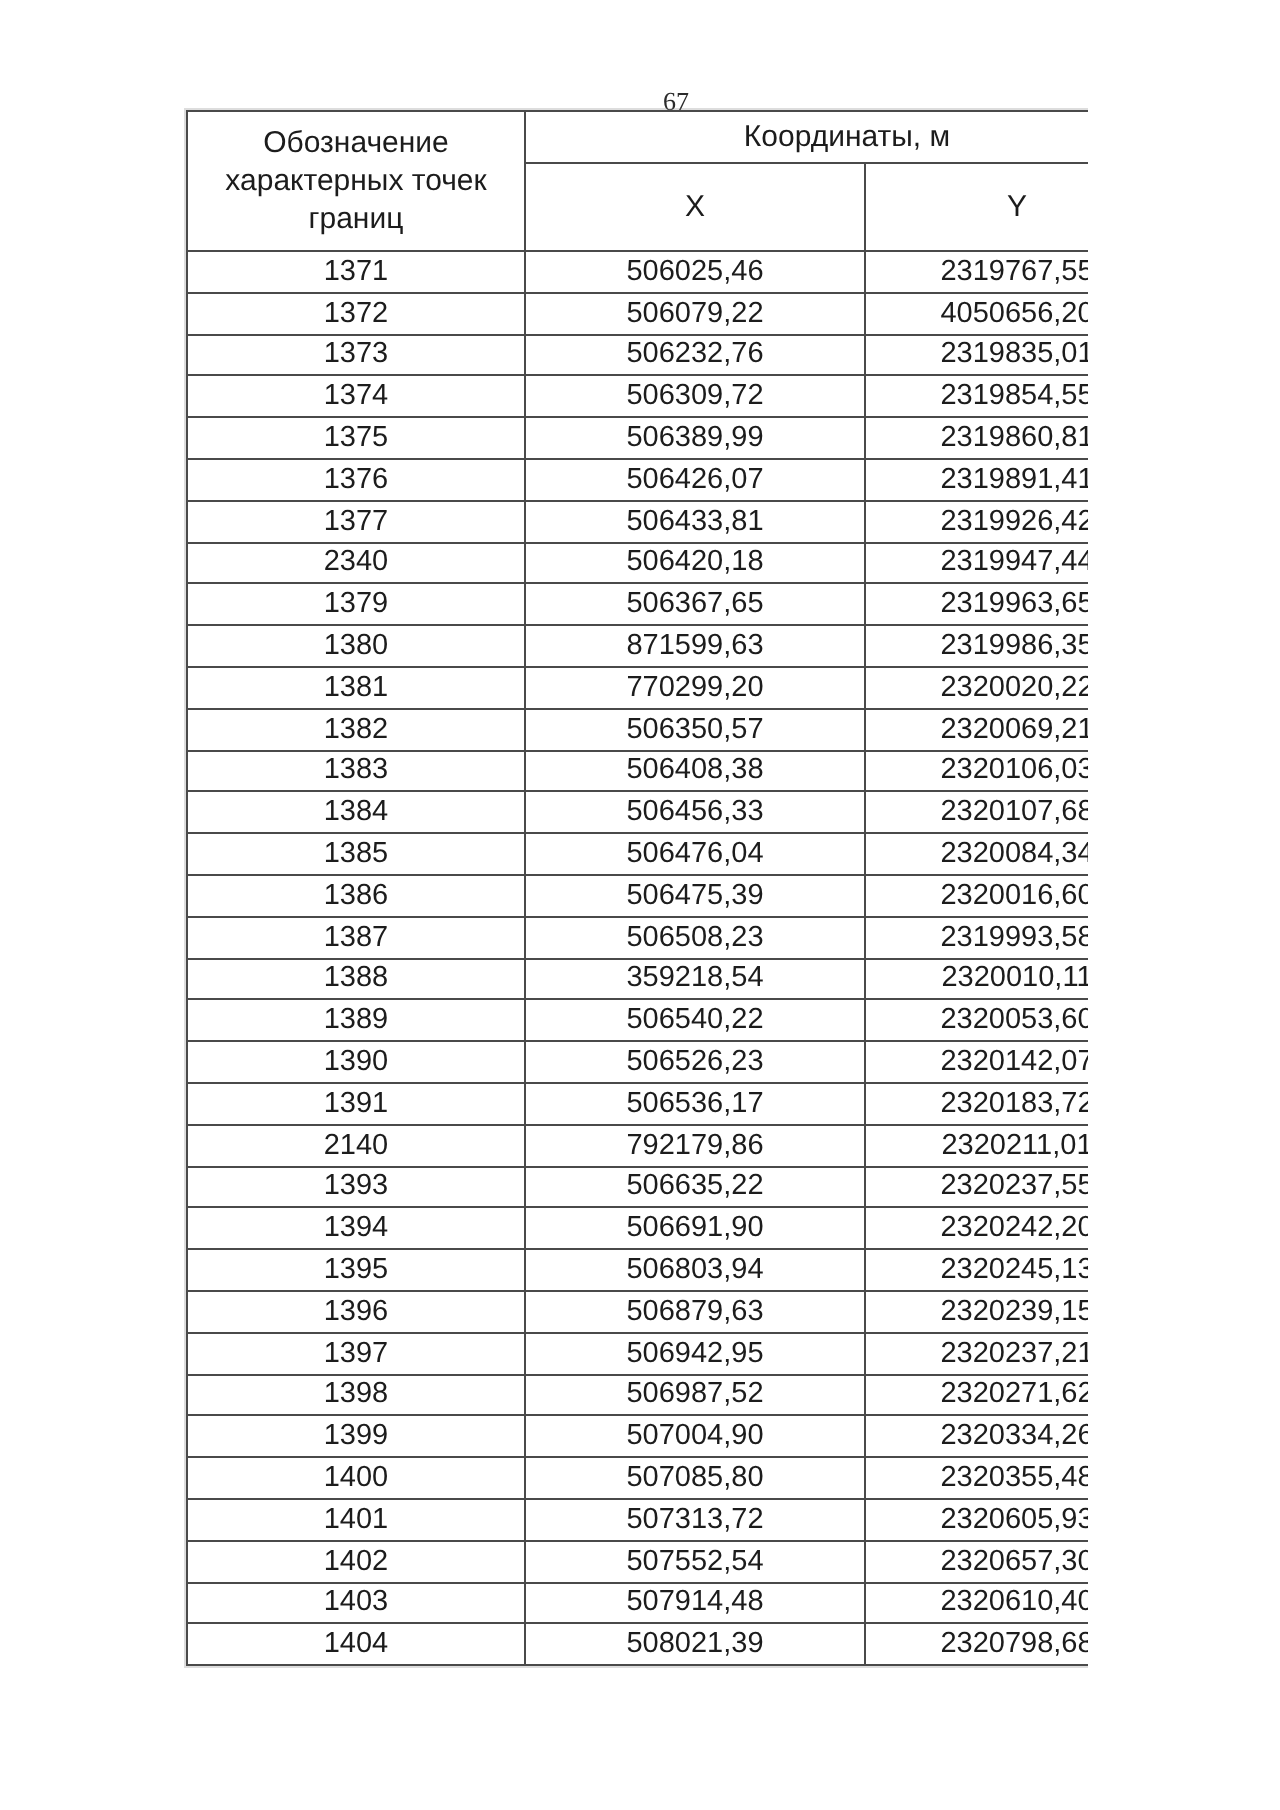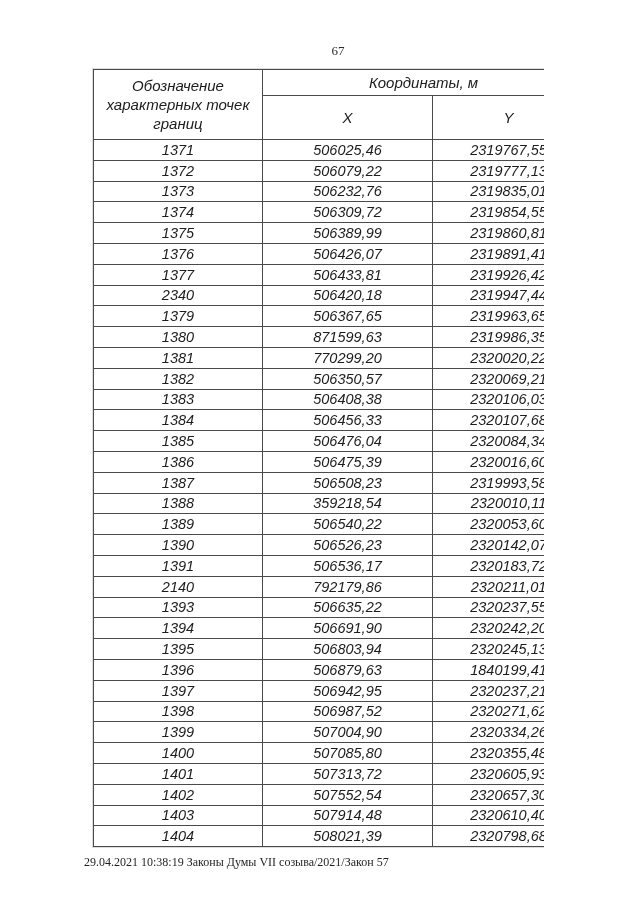--- a/index.html
+++ b/index.html
@@ -21,28 +21,27 @@
     top: 43px;
     left: 0;
     width: 676px; 
     text-align: center;
     font-family: "Liberation Serif", serif;
     font-size: 13px;
     color: #2b2b2b;
   }
   table.coords {
     position: absolute;
-    top: 69px;
+    top: 55px;
     left: 93px;
     width: 491px;
     border-collapse: collapse;
     table-layout: fixed;
     font-size: 14.5px;
     color: #1c1c1c;
-    font-style: italic;
   }
   table.coords col.c1 { width: 169px; }
   table.coords col.c2 { width: 170px; }
   table.coords col.c3 { width: 152px; }
   table.coords th,
   table.coords td {
     border: 1px solid #4a4a4a;
     text-align: center;
     vertical-align: middle;
     padding: 0 4px;
@@ -111,21 +110,21 @@
     </thead>
     <tbody>
         <tr>
           <td>1371</td>
           <td>506025,46</td>
           <td>2319767,55</td>
         </tr>
         <tr>
           <td>1372</td>
           <td>506079,22</td>
-          <td>2319777,13</td>
+          <td>4050656,20</td>
         </tr>
         <tr>
           <td>1373</td>
           <td>506232,76</td>
           <td>2319835,01</td>
         </tr>
         <tr>
           <td>1374</td>
           <td>506309,72</td>
           <td>2319854,55</td>
@@ -231,21 +230,21 @@
           <td>2320242,20</td>
         </tr>
         <tr>
           <td>1395</td>
           <td>506803,94</td>
           <td>2320245,13</td>
         </tr>
         <tr>
           <td>1396</td>
           <td>506879,63</td>
-          <td>1840199,41</td>
+          <td>2320239,15</td>
         </tr>
         <tr>
           <td>1397</td>
           <td>506942,95</td>
           <td>2320237,21</td>
         </tr>
         <tr>
           <td>1398</td>
           <td>506987,52</td>
           <td>2320271,62</td>
@@ -276,15 +275,14 @@
           <td>2320610,40</td>
         </tr>
         <tr>
           <td>1404</td>
           <td>508021,39</td>
           <td>2320798,68</td>
         </tr>
       </tbody>
   </table>
 
-  <div class="footer">29.04.2021 10:38:19 Законы Думы VII созыва/2021/Закон 57</div>
 
 </div>
 
 </body></html>

